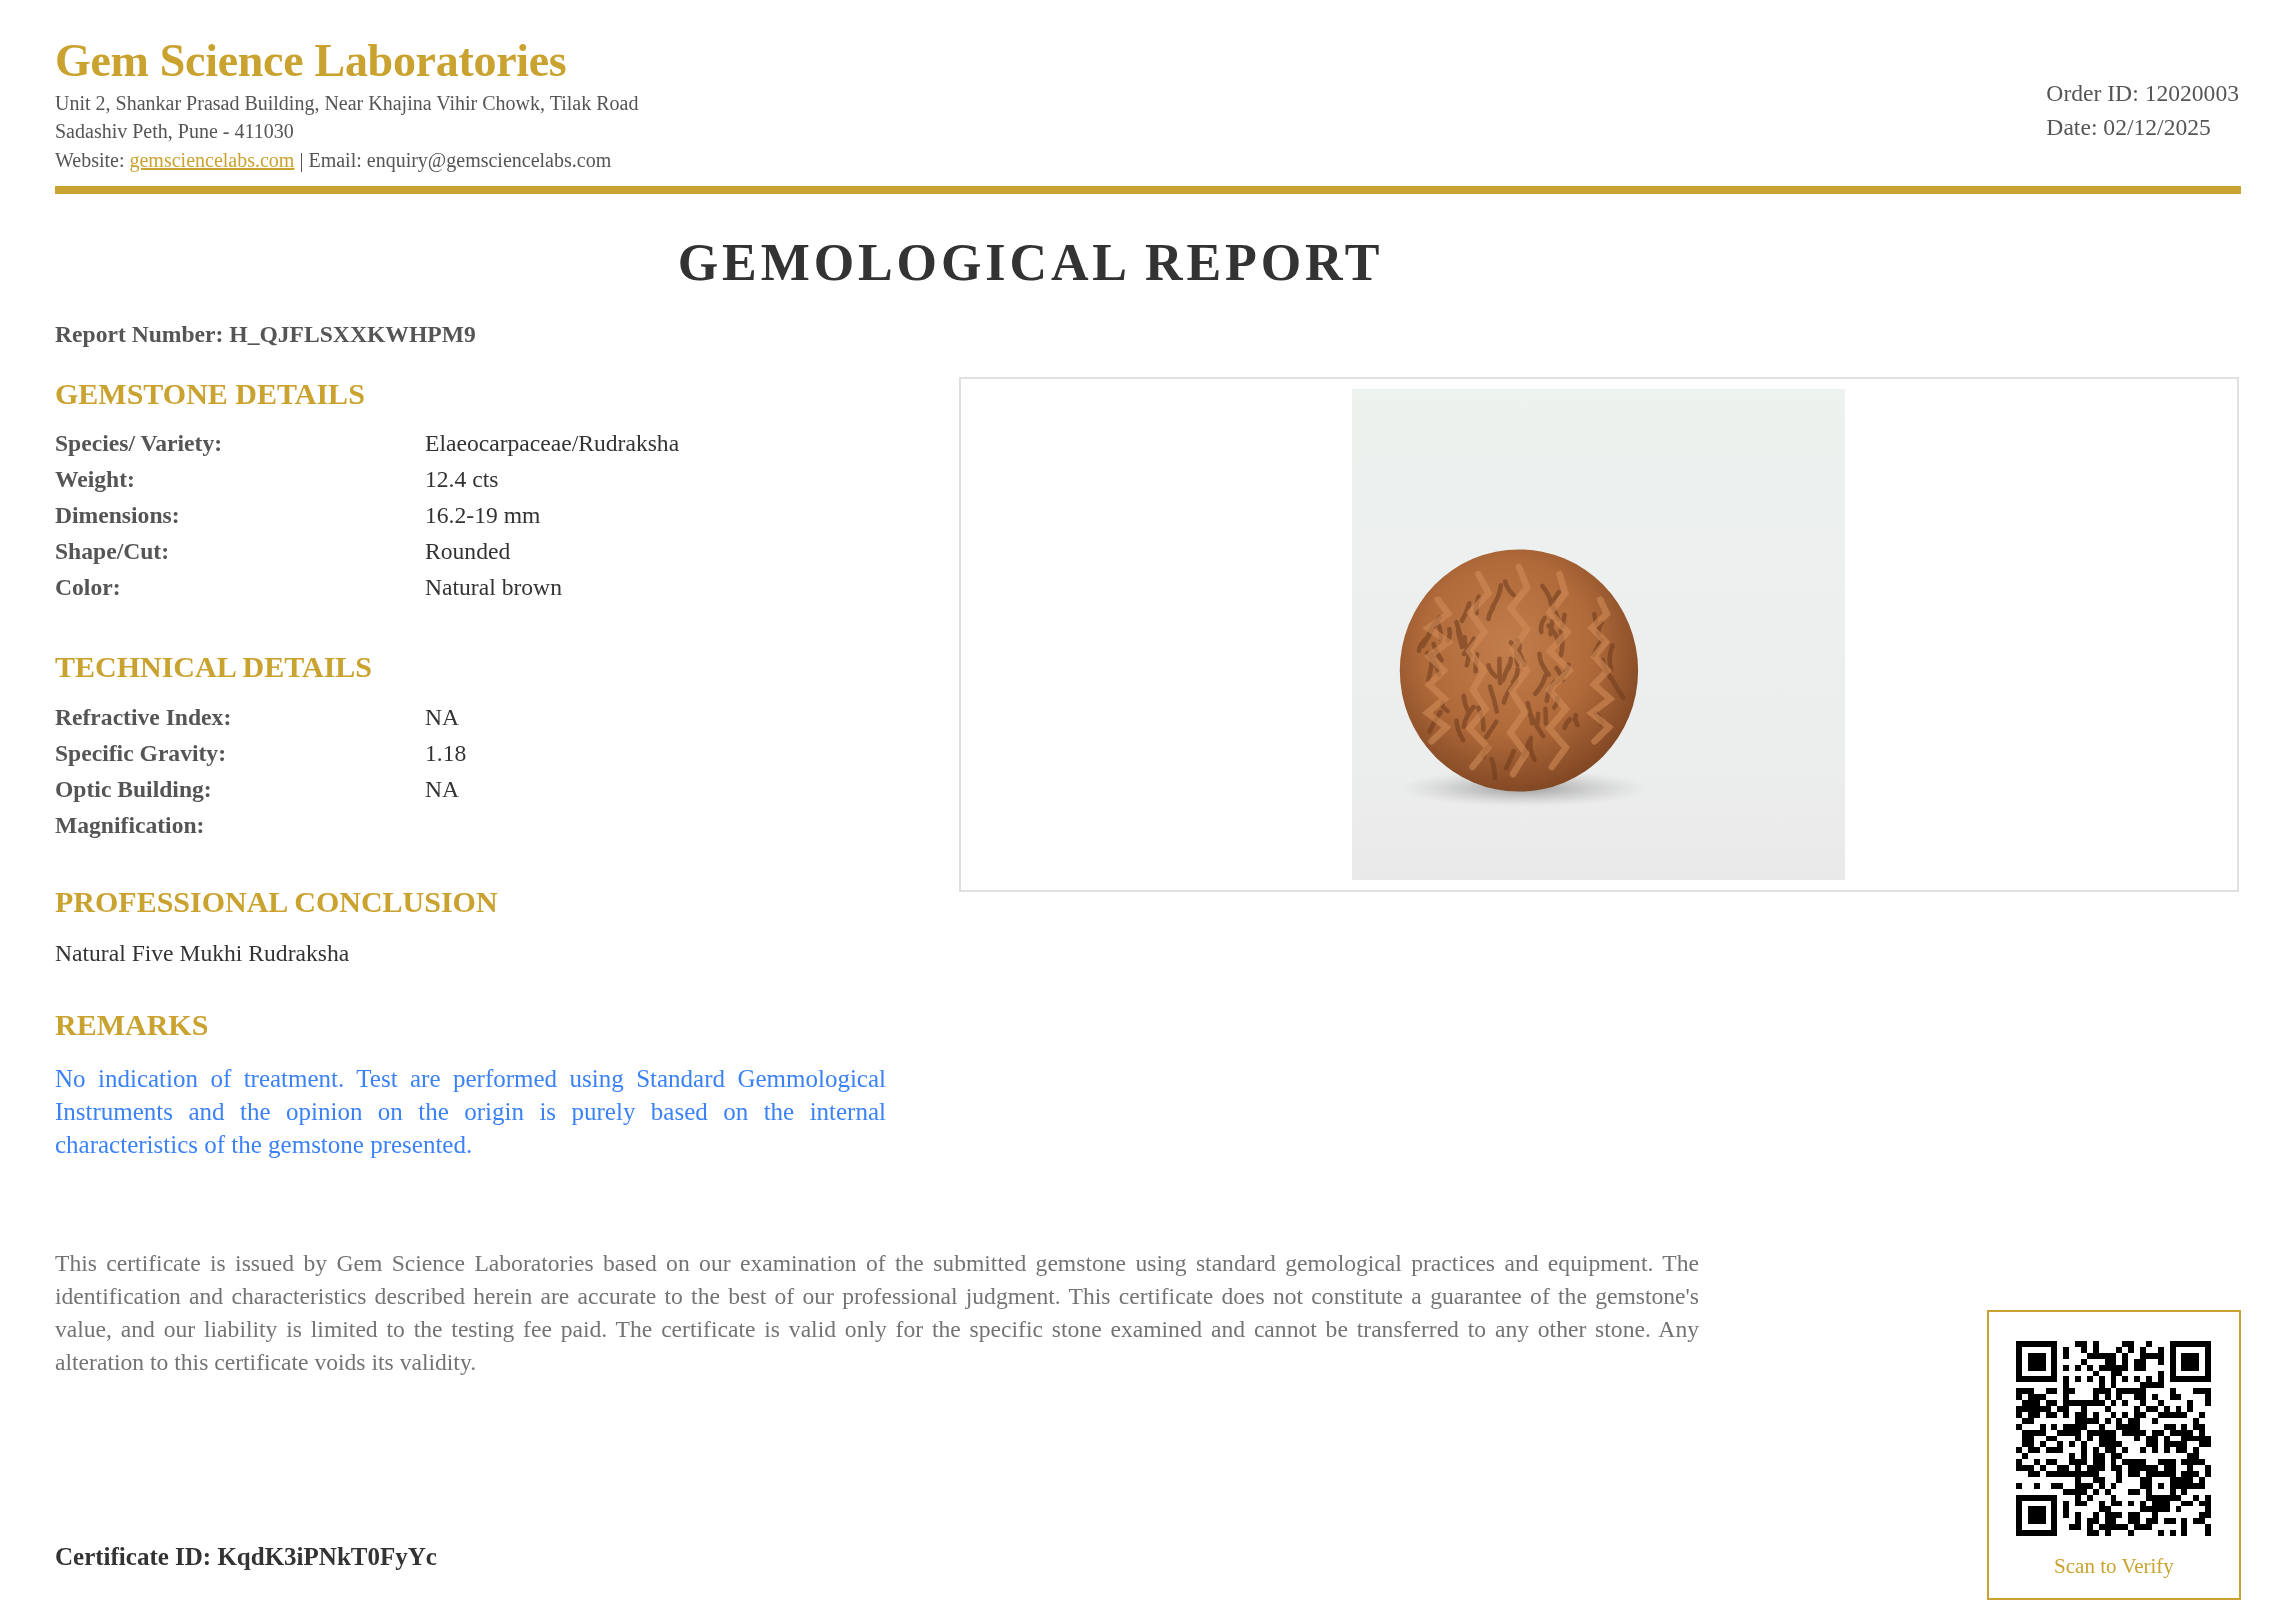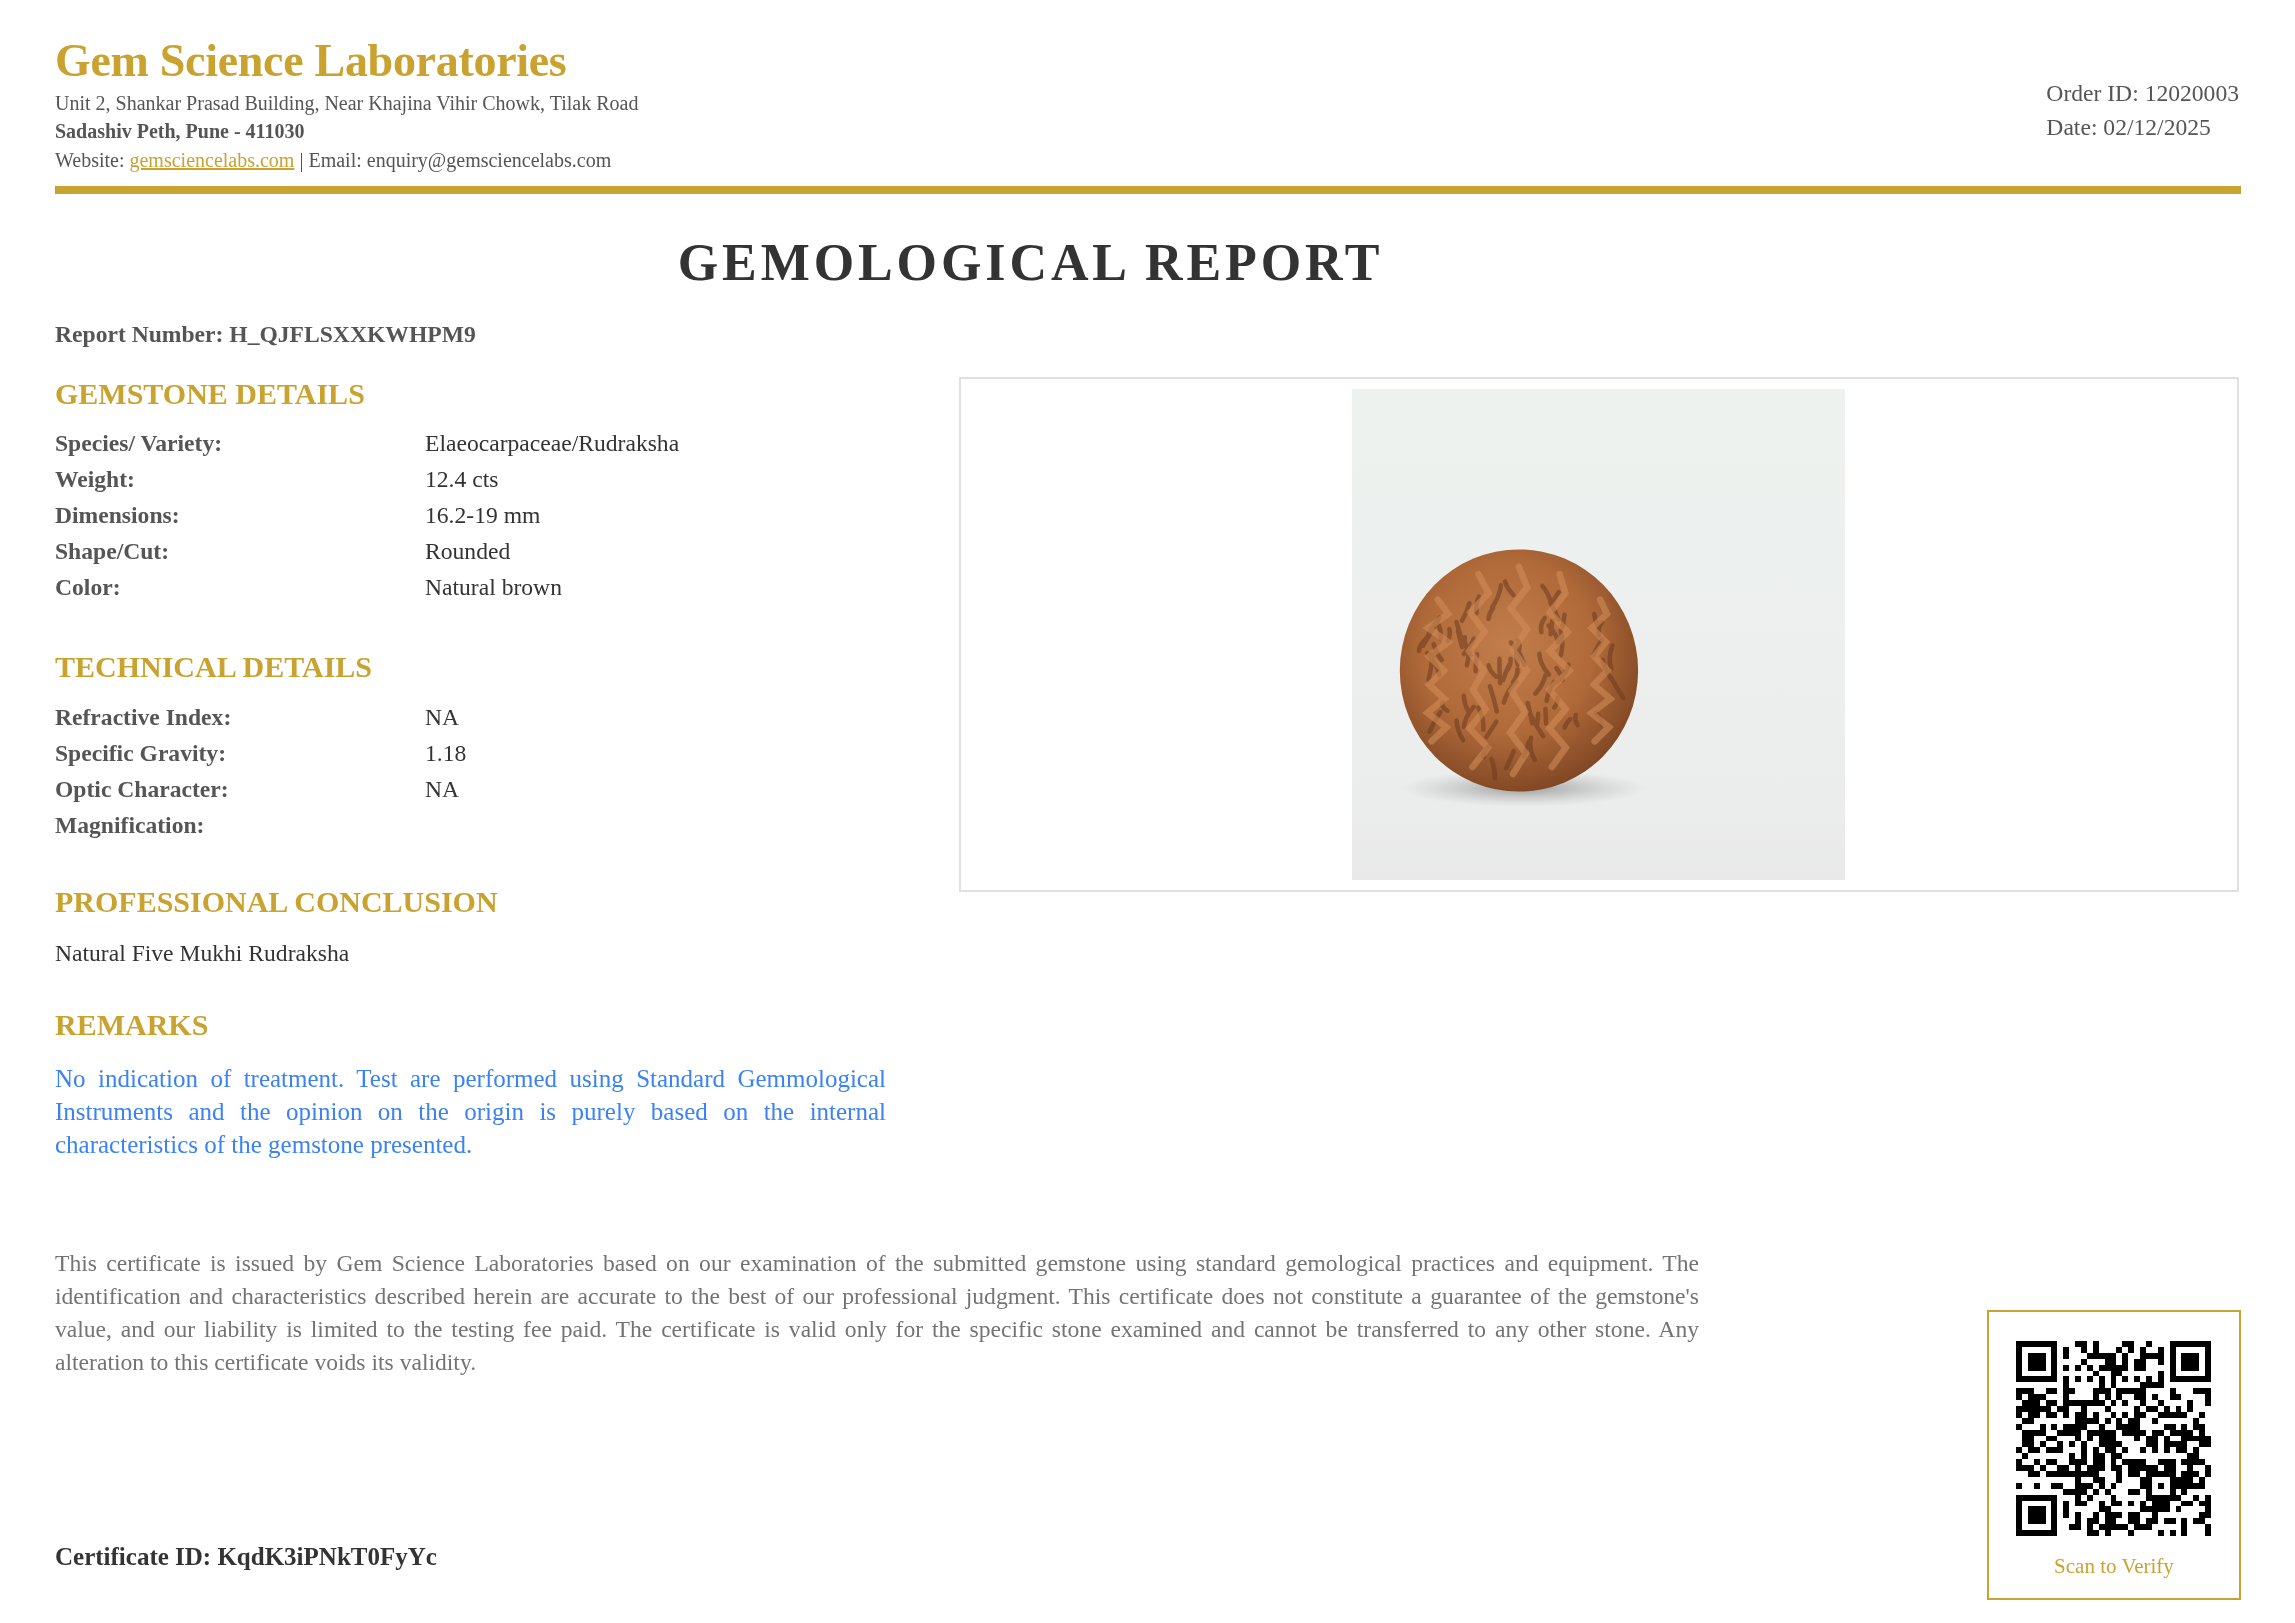--- a/index.html
+++ b/index.html
@@ -6,21 +6,21 @@
   body {
     width: 2295px; height: 1623px; position: relative; overflow: hidden;
     font-family: "Liberation Serif", "DejaVu Serif", serif; color: #333333;
   }
   .abs { position: absolute; }
 
   
   #lab-name { left: 55px; top: 34px; font-size: 46px; font-weight: bold; color: #c9a22f; white-space: nowrap; letter-spacing: -0.3px; }
   .addr { left: 55px; font-size: 20px; color: #555555; white-space: nowrap; }
   #addr1 { top: 92px; }
-  #addr2 { top: 120px; font-weight: bold; }
+  #addr2 { top: 120px; }
   #addr3 { top: 149px; }
   .link { color: #c9a22f; text-decoration: underline; }
   #order-block { right: 56px; top: 76px; font-size: 23.6px; color: #555555; line-height: 34px; text-align: left; }
   #gold-rule { left: 55px; top: 186px; width: 2186px; height: 7.9px; background: #c9a22f; }
 
   
   #report-title { left: 0; width: 2061px; top: 233px; text-align: center; font-size: 52px; font-weight: bold; letter-spacing: 3.9px; color: #333333; }
 
   #report-number { left: 55px; top: 321px; font-size: 23.6px; font-weight: bold; color: #555555; white-space: nowrap; }
 
@@ -94,21 +94,21 @@
 <div class="abs sec-title" style="top:650px">TECHNICAL DETAILS</div>
 <div class="abs kv" style="top:699px">
     <span class="k">Refractive Index:</span>
     <span class="v">NA</span>
   </div>
 <div class="abs kv" style="top:735px">
     <span class="k">Specific Gravity:</span>
     <span class="v">1.18</span>
   </div>
 <div class="abs kv" style="top:771px">
-    <span class="k">Optic Character:</span>
+    <span class="k">Optic Building:</span>
     <span class="v">NA</span>
   </div>
 <div class="abs kv" style="top:807px">
     <span class="k">Magnification:</span>
   </div>
 
 <div class="abs sec-title" style="top:885px">PROFESSIONAL CONCLUSION</div>
 <div id="conclusion-text" class="abs">Natural Five Mukhi Rudraksha</div>
 
 <div class="abs sec-title" style="top:1008px">REMARKS</div>

